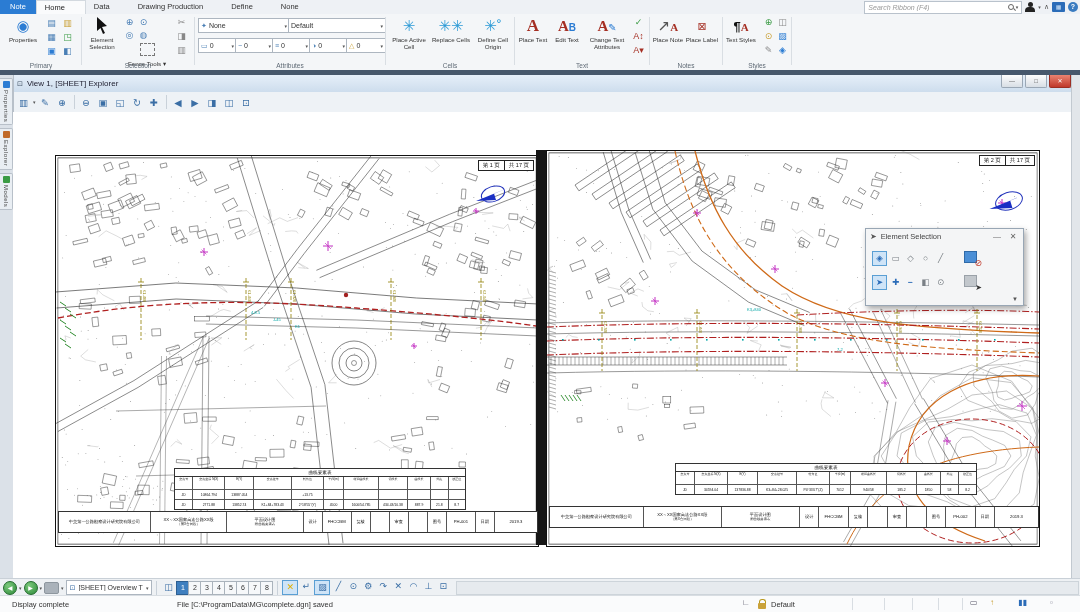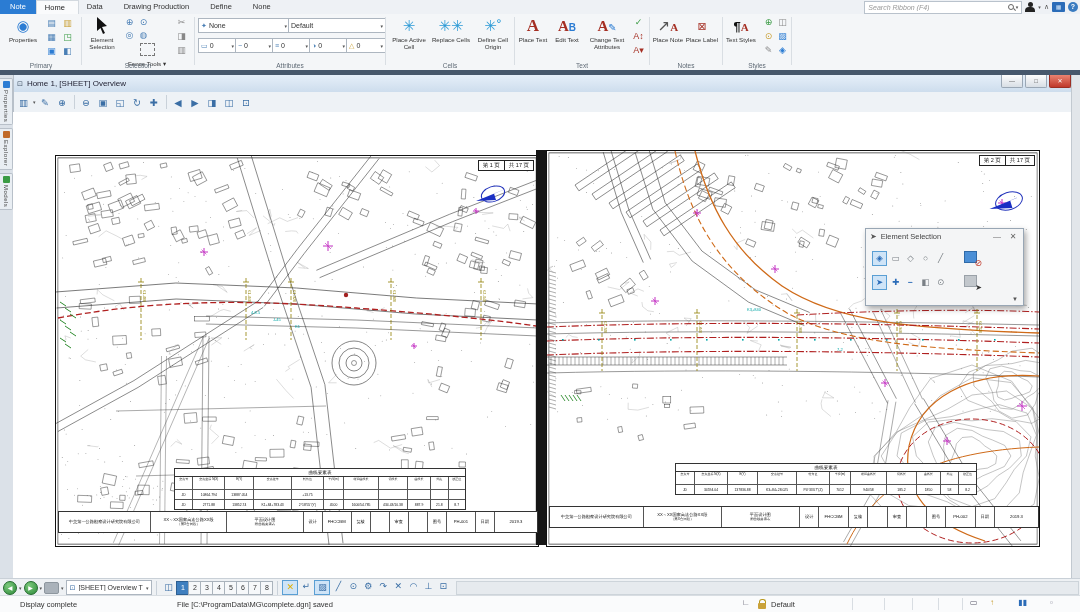--- a/index.html
+++ b/index.html
@@ -1,21 +1,21 @@
 <!DOCTYPE html>
 <html><head>
 <meta charset="utf-8">
 <style>
   html,body{margin:0;padding:0;width:1080px;height:612px;overflow:hidden;background:#fff;
     font-family:"Liberation Sans","DejaVu Sans",sans-serif;-webkit-font-smoothing:antialiased;}
   #app{position:relative;width:1080px;height:612px;background:#f4f6f8;}
   
   .tabbar{position:absolute;left:0;top:0;width:1080px;height:14px;background:#eef1f5;border-bottom:1px solid #dde2e7;display:flex;align-items:stretch;}
   #ribbon-tabs{display:flex;}
-  .rtab{font-size:7.5px;color:#333;padding:2px 13px 0 8px;cursor:default;}
+  .rtab{font-size:7.5px;color:#333;padding:2px 20px 0 8px;cursor:default;}
   .rtab.filetab{background:#2b7cd3;color:#fff;padding:2px 10px 0 10px;}
   .rtab.active{background:#fafbfc;border:1px solid #d3d9df;border-bottom:none;color:#222;}
   .tab-right{position:absolute;right:2px;top:0;height:14px;display:flex;align-items:center;gap:3px;}
   .searchbox{width:150px;height:11px;background:#fff;border:1px solid #b9c2cc;display:flex;align-items:center;padding:0 3px;}
   .sb-text{flex:1;font-size:7px;font-style:italic;color:#999;white-space:nowrap;overflow:hidden;}
   .mag{position:relative;width:9px;height:9px;display:inline-block;}
   .mg-c{position:absolute;left:1px;top:1px;width:4px;height:4px;border:1.2px solid #666;border-radius:50%;}
   .mg-h{position:absolute;left:6px;top:6px;width:3px;height:1.2px;background:#666;transform:rotate(45deg);}
   .caret{font-size:5px;color:#555;}
   .person{position:relative;width:10px;height:11px;display:inline-block;}
@@ -101,21 +101,21 @@
   .vgcombo{height:13px;background:#fff;border:1px solid #adb6c0;display:flex;align-items:center;font-size:7px;color:#333;padding:0 3px;gap:3px;max-width:105px;}
   .vg-ic{font-size:7px;color:#3a6ea5;}
   .vnum{width:11px;height:12px;border:1px solid #aab3bc;background:#f6f8fa;font-size:7px;text-align:center;line-height:12px;color:#333;margin-left:-1px;}
   .vnum.act{background:#3f7fbf;color:#fff;border-color:#2d5f92;}
   .snapic{width:14px;height:13px;font-size:9px;line-height:13px;text-align:center;color:#3a6ea5;}
   .snapic.act{background:#cfe4f7;border:1px solid #5a9fd4;}
   .snapic.yellow{color:#e0b000;font-weight:bold;}
   .msgwell{flex:1;height:12px;margin:0 4px;background:#e6eaee;border:1px solid #cdd4da;}
   
   .statusbar{position:absolute;left:0;top:595px;width:1080px;height:17px;background:#fafbfc;border-top:1px solid #d8dde2;font-size:7.5px;color:#333;}
-  .st-msg{position:absolute;left:20px;top:4px;}
+  .st-msg{position:absolute;left:12px;top:4px;}
   .st-file{position:absolute;left:177px;top:4px;}
   .st-sep{position:absolute;top:2px;width:1px;height:12px;background:#d8dde2;}
   .st-ic{position:absolute;top:2px;font-size:8px;color:#556;}
   .lockwrap{position:absolute;top:3px;width:9px;height:10px;}
   .lock-sh{position:absolute;left:2px;top:0;width:5px;height:4px;border:1.2px solid #b8981c;border-bottom:none;border-radius:3px 3px 0 0;}
   .lock-b{position:absolute;left:0.5px;top:4px;width:8px;height:5.5px;background:#caa23a;border-radius:1px;}
   .st-level{position:absolute;top:4px;}
 </style>
 </head>
 <body>
@@ -294,21 +294,21 @@
       <span class="smic" style="left:52px;top:30px;color:#2b7cd3;">◈</span>
       <div class="grplabel">Styles</div>
     </div>
     <div class="grpsep" style="left:791px;"></div>
   </div>
 
   <div class="darkband"></div>
 
   <div class="vtitle">
     <span class="vt-ic">⊡</span>
-    <span>Home 1, [SHEET] Overview</span>
+    <span>View 1, [SHEET] Explorer</span>
     <div class="winbtns">
       <div class="wb">—</div>
       <div class="wb">□</div>
       <div class="wb close">✕</div>
     </div>
   </div>
 
   <div class="vtools" id="view-toolbar">
       <span class="vicon">▥</span>
       <span class="caret">▾</span>

